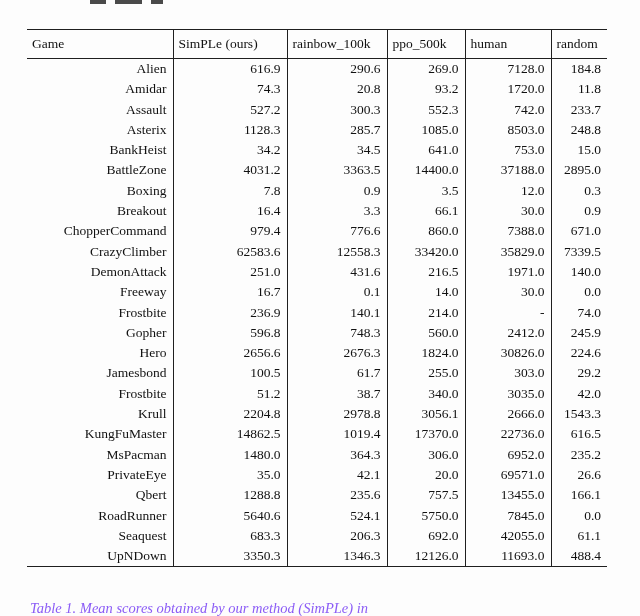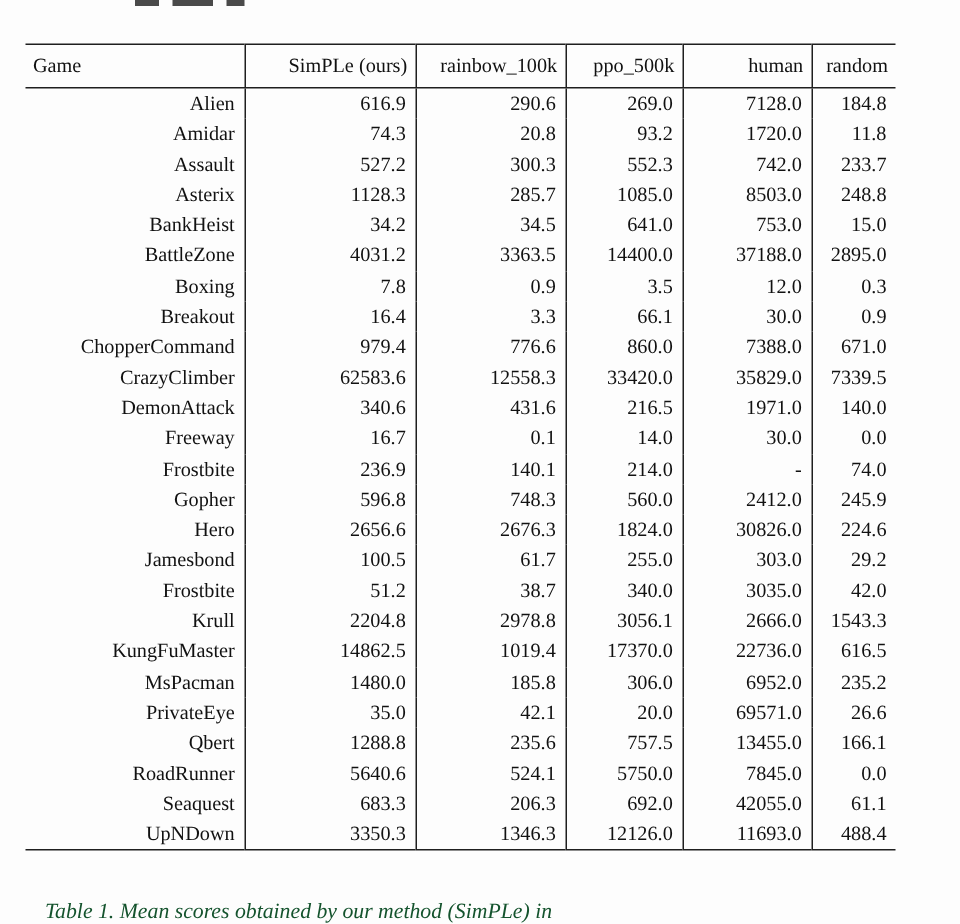--- a/index.html
+++ b/index.html
@@ -27,36 +27,36 @@
     background: #4a4a4a;
     margin-right: 9px;
     vertical-align: top;
   }
   .top-remnant i:nth-child(1) { width: 16px; }
   .top-remnant i:nth-child(2) { width: 27px; }
   .top-remnant i:nth-child(3) { width: 12px; }
 
   .table-wrap {
     position: absolute;
-    left: 17px;
+    left: 27px;
     top: 29px;
     width: 580px;
   }
 
   table.score-table {
     border-collapse: collapse;
     table-layout: fixed;
     width: 580px;
     font-size: 13.5px;
     border-top: 1px solid #1f1f1f;
     border-bottom: 1px solid #1f1f1f;
   }
   .score-table th {
     font-weight: normal;
-    text-align: right;
+    text-align: left;
     padding: 6px 5px 6px 5px;
     border-bottom: 1px solid #1f1f1f;
     white-space: nowrap;
     overflow: hidden;
   }
   .score-table th:first-child { text-align: left; }
   .score-table th + th,
   .score-table td + td { border-left: 1px solid #1f1f1f; }
 
   .score-table td {
@@ -76,21 +76,21 @@
   .score-table th:nth-child(6) { width: 56px; }
 
   .caption {
     position: absolute;
     left: 30px;
     top: 599px;
     width: 586px;
     font-size: 14.5px;
     line-height: 18px;
     font-style: italic;
-    color: #14532d;
+    color: #8b5cf6;
     white-space: nowrap;
     overflow: hidden;
   }
   .caption .cap-label { font-style: italic; }
 </style>
 </head>
 <body>
 
 <div class="top-remnant">
   <i></i><i></i><i></i>
@@ -184,21 +184,21 @@
         <tr>
           <td>CrazyClimber</td>
           <td>62583.6</td>
           <td>12558.3</td>
           <td>33420.0</td>
           <td>35829.0</td>
           <td>7339.5</td>
         </tr>
         <tr>
           <td>DemonAttack</td>
-          <td>340.6</td>
+          <td>251.0</td>
           <td>431.6</td>
           <td>216.5</td>
           <td>1971.0</td>
           <td>140.0</td>
         </tr>
         <tr>
           <td>Freeway</td>
           <td>16.7</td>
           <td>0.1</td>
           <td>14.0</td>
@@ -257,21 +257,21 @@
           <td>KungFuMaster</td>
           <td>14862.5</td>
           <td>1019.4</td>
           <td>17370.0</td>
           <td>22736.0</td>
           <td>616.5</td>
         </tr>
         <tr>
           <td>MsPacman</td>
           <td>1480.0</td>
-          <td>185.8</td>
+          <td>364.3</td>
           <td>306.0</td>
           <td>6952.0</td>
           <td>235.2</td>
         </tr>
         <tr>
           <td>PrivateEye</td>
           <td>35.0</td>
           <td>42.1</td>
           <td>20.0</td>
           <td>69571.0</td>

